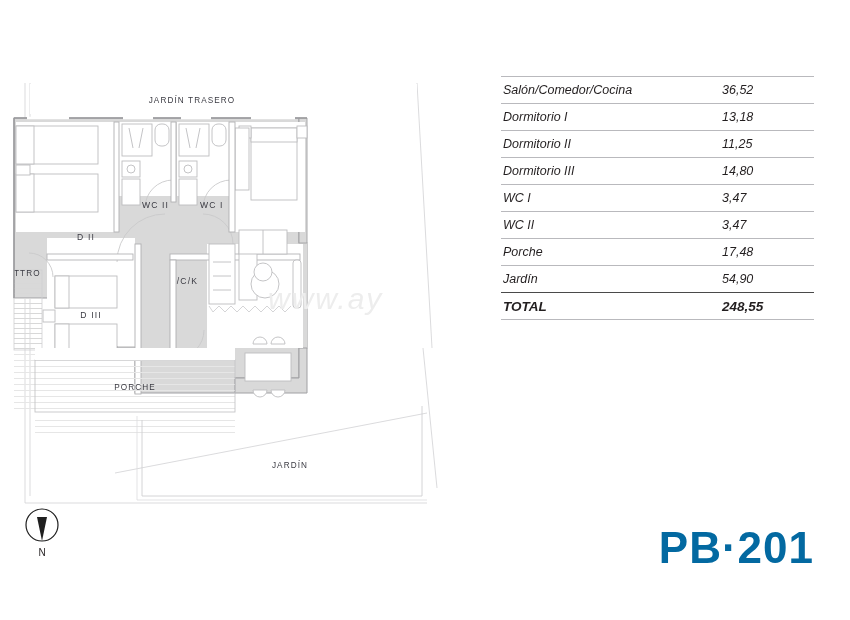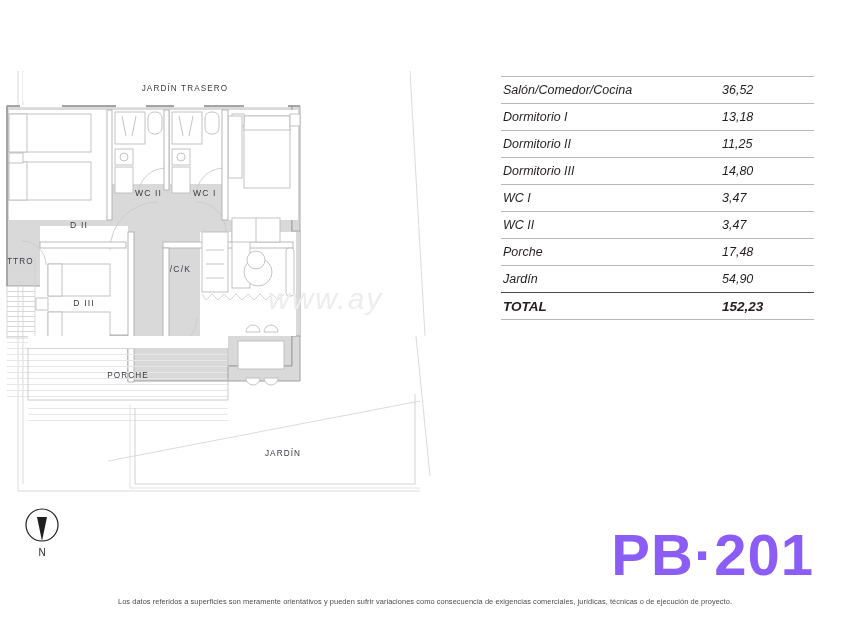--- a/index.html
+++ b/index.html
@@ -7,21 +7,21 @@
     width:850px;height:620px;
     background:#ffffff;
     font-family:"Liberation Sans", sans-serif;
     color:#231f20;
     overflow:hidden;
     position:relative;
   }
   #stage{position:absolute;left:0;top:0;width:850px;height:620px;}
 
   
-  #plan-wrap{position:absolute;left:0;top:36px;width:450px;height:460px;}
+  #plan-wrap{position:absolute;left:0;top:48px;width:450px;height:460px;padding-left:7px;}
   #plan-svg{display:block;}
 
   .plan-label{
     font-family:"Liberation Sans", sans-serif;
     fill:#3a3a42;
     letter-spacing:1.1px;
   }
 
   
   #compass{position:absolute;left:22px;top:505px;width:40px;height:60px;}
@@ -62,24 +62,24 @@
     border-bottom:1px solid #b9b9bd;
     font-weight:bold;
     font-size:13.5px;
     margin-top:29px;
   }
   .faded{color:#8d8d92;}
 
   
   #code{
     position:absolute;right:36px;top:526px;
-    font-size:58px;
+    font-size:44px;
     font-weight:bold;
     letter-spacing:1px;
-    color:#8b5cf6;
+    color:#0369a1;
     font-family:"Liberation Sans",sans-serif;
     line-height:1;
   }
 
   
   #footer{
     position:absolute;left:0;top:597px;width:850px;
     text-align:center;
     font-size:7.4px;
     color:#4b4b4b;
@@ -323,23 +323,22 @@
           <tr>
             <td class="faded">Porche</td>
             <td class="val faded">17,48</td>
           </tr>
           <tr>
             <td>Jardín</td>
             <td class="val">54,90</td>
           </tr>
           <tr class="total">
             <td>TOTAL</td>
-            <td class="val">152,23</td>
+            <td class="val">248,55</td>
           </tr>
         </tbody>
     </table>
   </div>
 
   <div id="code">PB·201</div>
 
-  <div id="footer">Los datos referidos a superficies son meramente orientativos y pueden sufrir variaciones como consecuencia de exigencias comerciales, jurídicas, técnicas o de ejecución de proyecto.</div>
 
 </div>
 
 </body></html>

